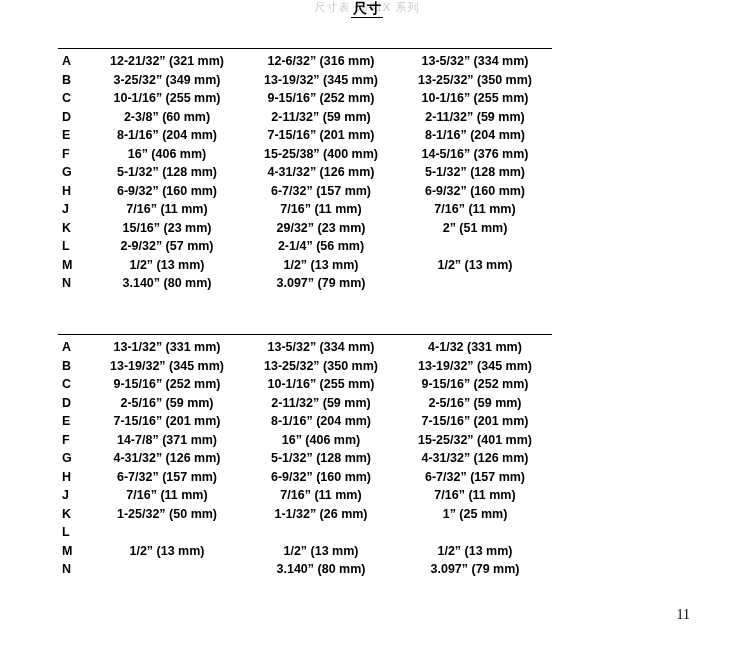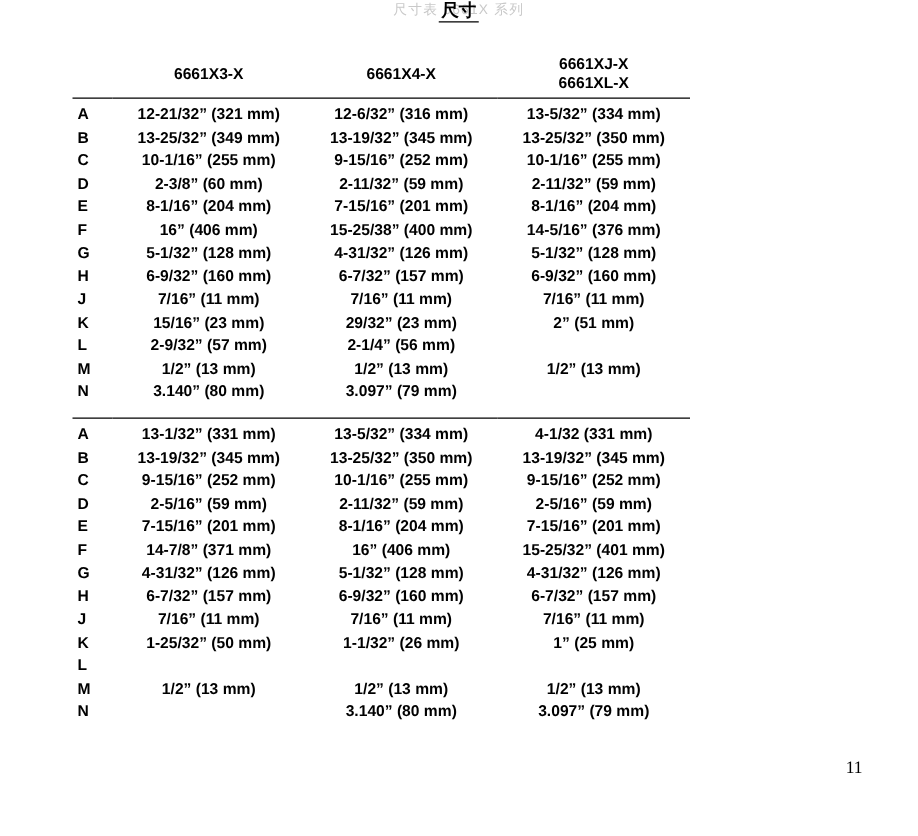--- a/index.html
+++ b/index.html
@@ -95,52 +95,39 @@
 <body>
 
 <div class="page">
 
   <div class="top-faint">尺寸表 6661X 系列</div>
 
   <div class="doc-title"><span>尺寸</span></div>
 
   <table class="dim tbl1">
     <tbody>
-      <tr class="hdr">
-        <td class="col-label"></td>
-        <td class="col-val">
-          <div>6661X3-X</div>
-        </td>
-        <td class="col-val">
-          <div>6661X4-X</div>
-        </td>
-        <td class="col-val">
-          <div>6661XJ-X</div>
-          <div>6661XL-X</div>
-        </td>
-      </tr>
       <tr class="hdr-rule">
         <td></td>
         <td></td>
         <td></td>
         <td></td>
       </tr>
       <tr class="hdr-spacer">
           <td colspan="4"></td>
         </tr>
 
       <tr class="data">
         <td class="col-label">A</td>
         <td class="col-val">12-21/32” (321 mm)</td>
         <td class="col-val">12-6/32” (316 mm)</td>
         <td class="col-val">13-5/32” (334 mm)</td>
       </tr>
       <tr class="data">
         <td class="col-label">B</td>
-        <td class="col-val">13-25/32” (349 mm)</td>
+        <td class="col-val">3-25/32” (349 mm)</td>
         <td class="col-val">13-19/32” (345 mm)</td>
         <td class="col-val">13-25/32” (350 mm)</td>
       </tr>
       <tr class="data">
         <td class="col-label">C</td>
         <td class="col-val">10-1/16” (255 mm)</td>
         <td class="col-val">9-15/16” (252 mm)</td>
         <td class="col-val">10-1/16” (255 mm)</td>
       </tr>
       <tr class="data">

